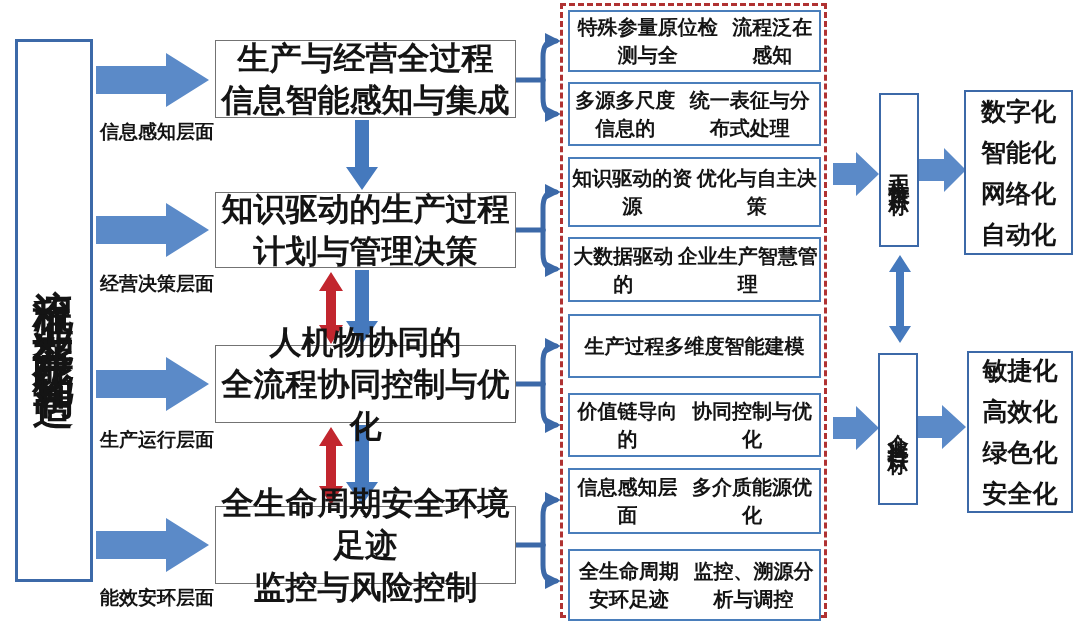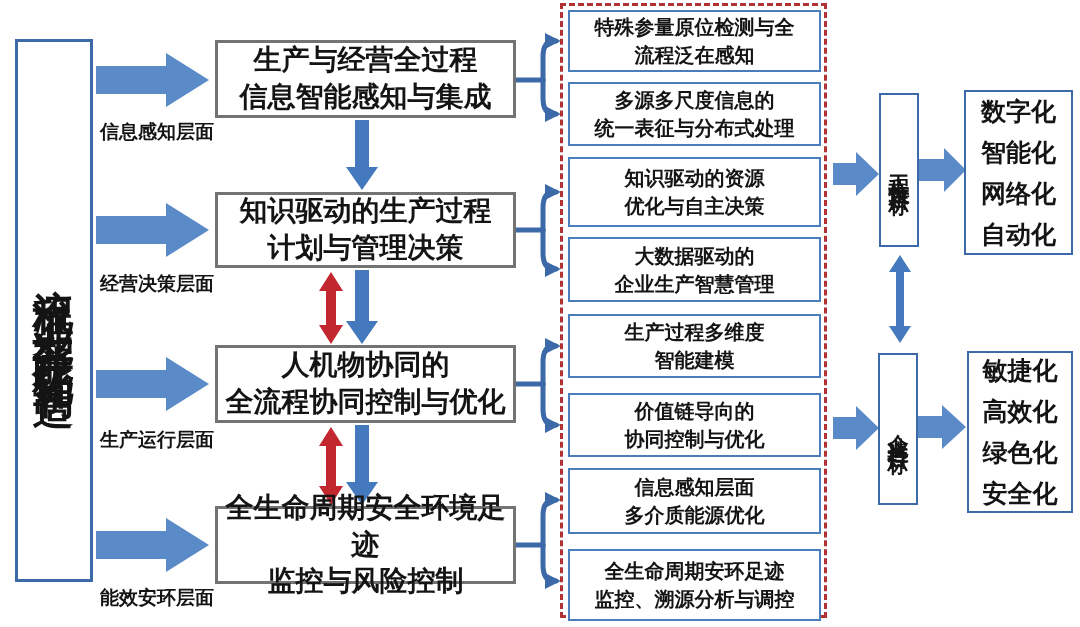--- a/index.html
+++ b/index.html
@@ -13,35 +13,35 @@
 
   .vtitle{
     border:3px solid #3c69a8;background:#fff;
     display:flex;align-items:center;justify-content:center;
     writing-mode:vertical-rl;text-orientation:upright;
     font-weight:700;color:#141414;
   }
   #left-title{left:15px;top:39px;width:78px;height:543px;font-size:41px;letter-spacing:11px;}
 
   .mainbox{
-    left:215px;width:301px;border:3px solid #737373;background:#fff;
+    left:215px;width:301px;border:1px solid #737373;background:#fff;
     display:flex;flex-direction:column;align-items:center;justify-content:center;
-    font-size:28px;font-weight:700;line-height:1.32;text-align:center;color:#141414;
+    font-size:32px;font-weight:700;line-height:1.32;text-align:center;color:#141414;
   }
   .layer-label{
     position:absolute;left:97px;width:120px;text-align:center;
     font-size:19px;font-weight:700;color:#141414;white-space:nowrap;
   }
   #dashed-container{
     left:560px;top:3px;width:267px;height:615px;
     border:3px dashed #b03232;background:transparent;
   }
   .techbox{
     left:568px;width:253px;border:2px solid #4a7ebb;background:#fff;
-    display:flex;flex-direction:column;align-items:center;justify-content:center;
+    display:flex;flex-direction:row;align-items:center;justify-content:center;
     font-size:20px;font-weight:700;line-height:1.4;text-align:center;color:#141414;
   }
   .goalbox{
     width:40px;border:2px solid #3c69a8;background:#fff;
     display:flex;align-items:center;justify-content:center;
     writing-mode:vertical-rl;text-orientation:upright;
     font-size:21px;font-weight:700;letter-spacing:4px;color:#141414;
   }
   .outcomebox{
     border:2px solid #3c69a8;background:#fff;

